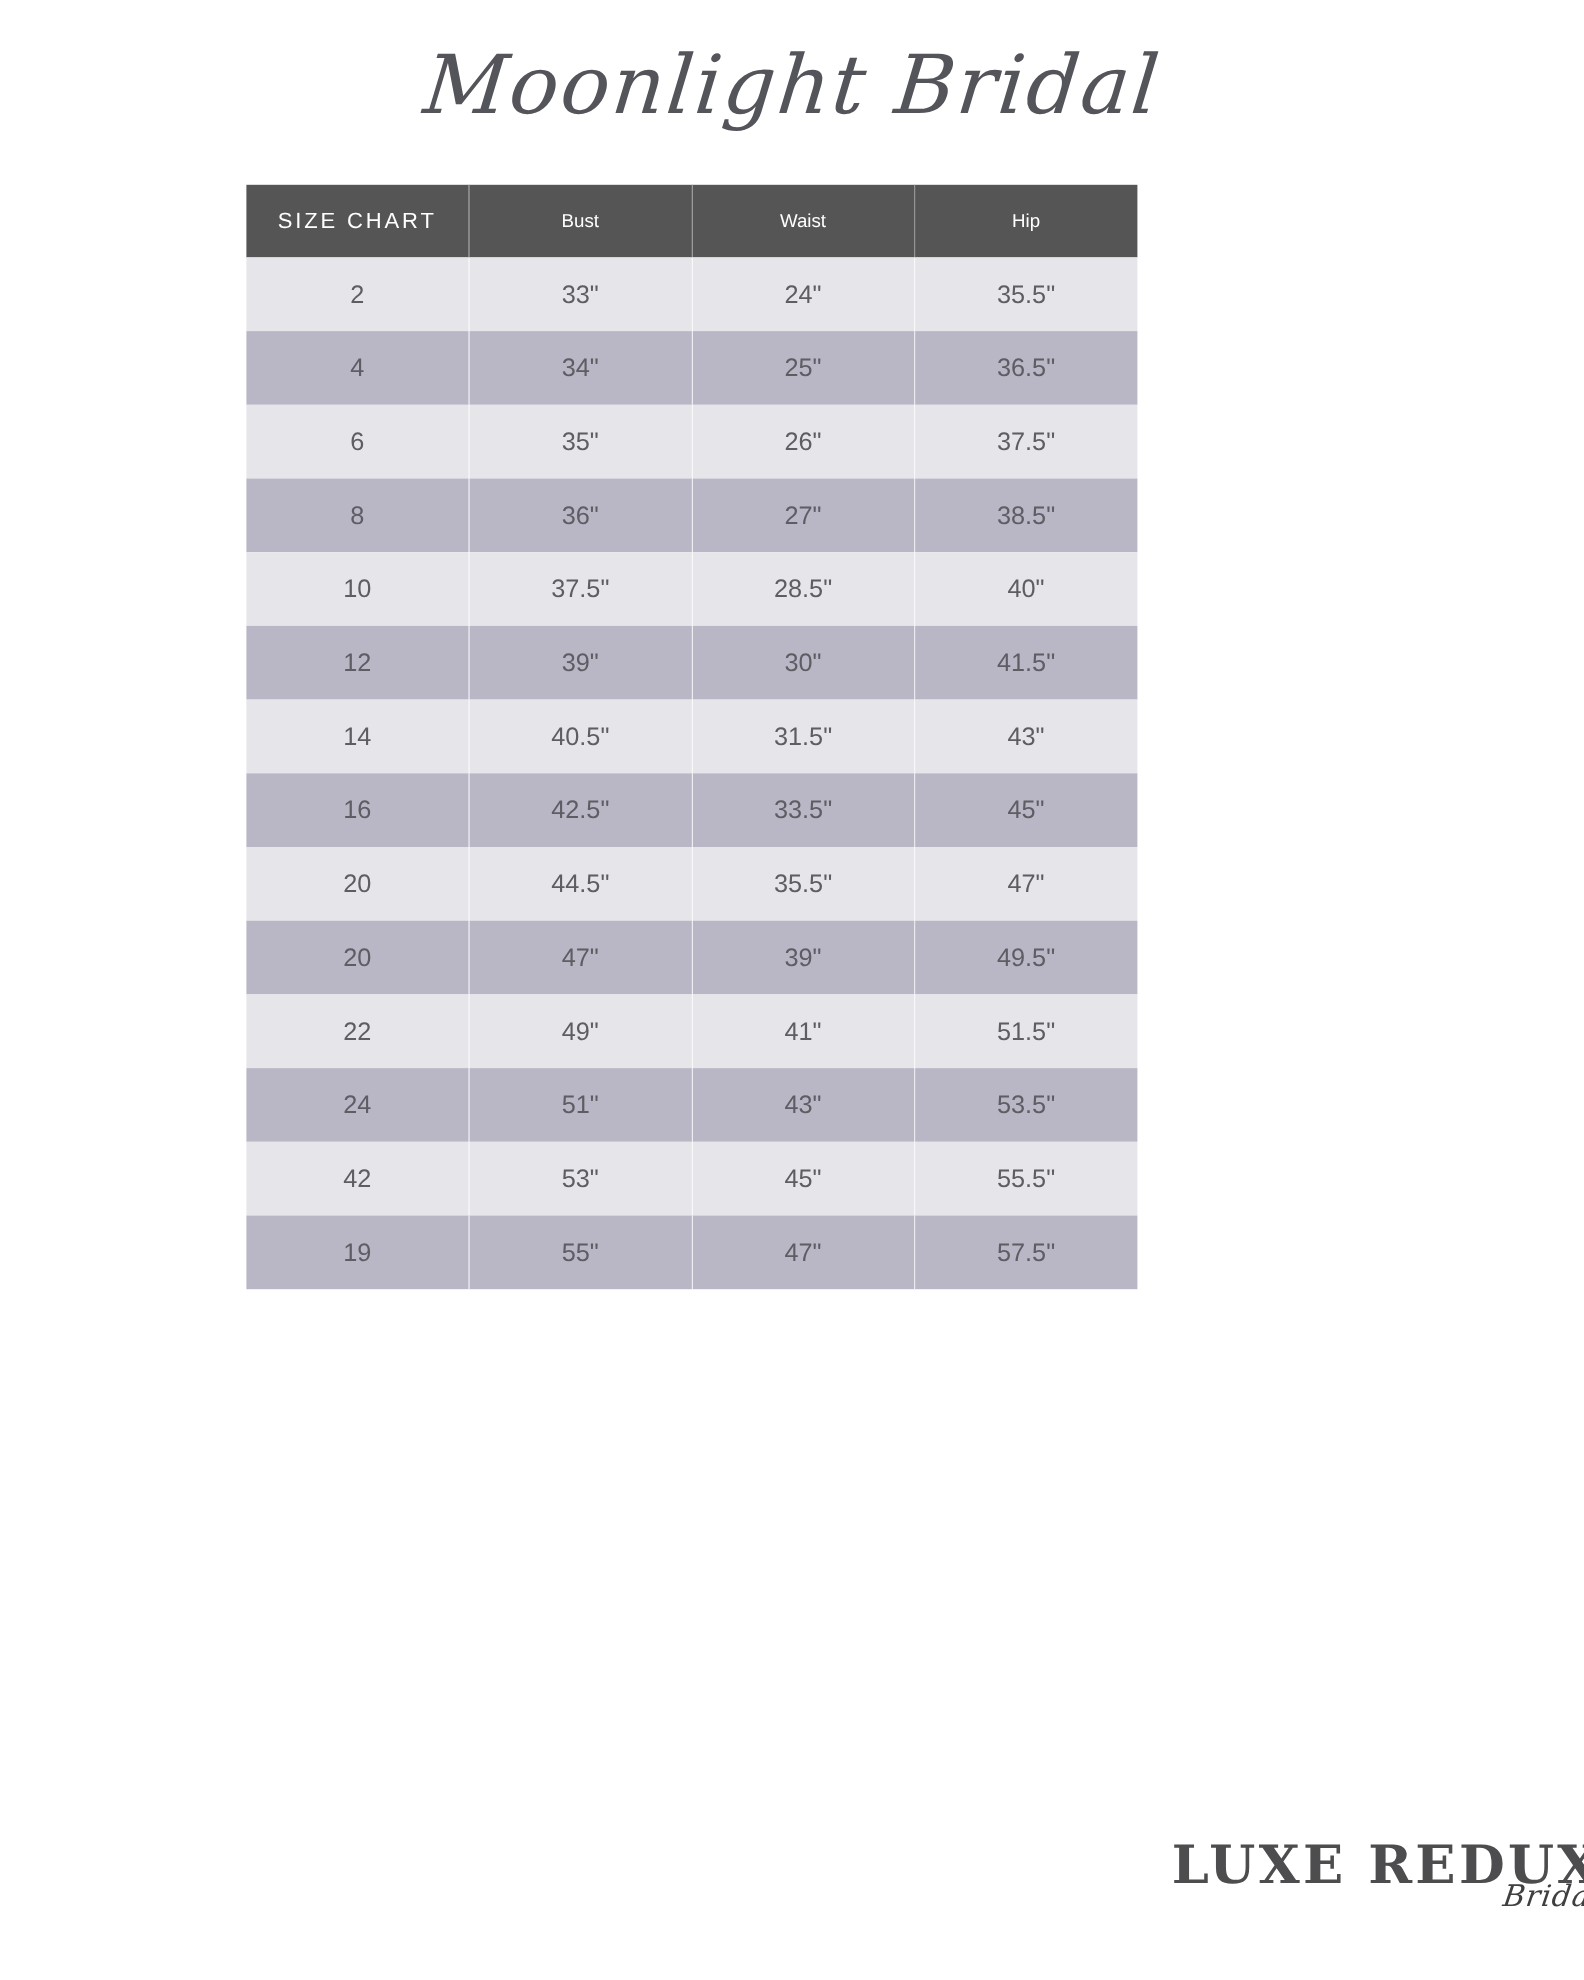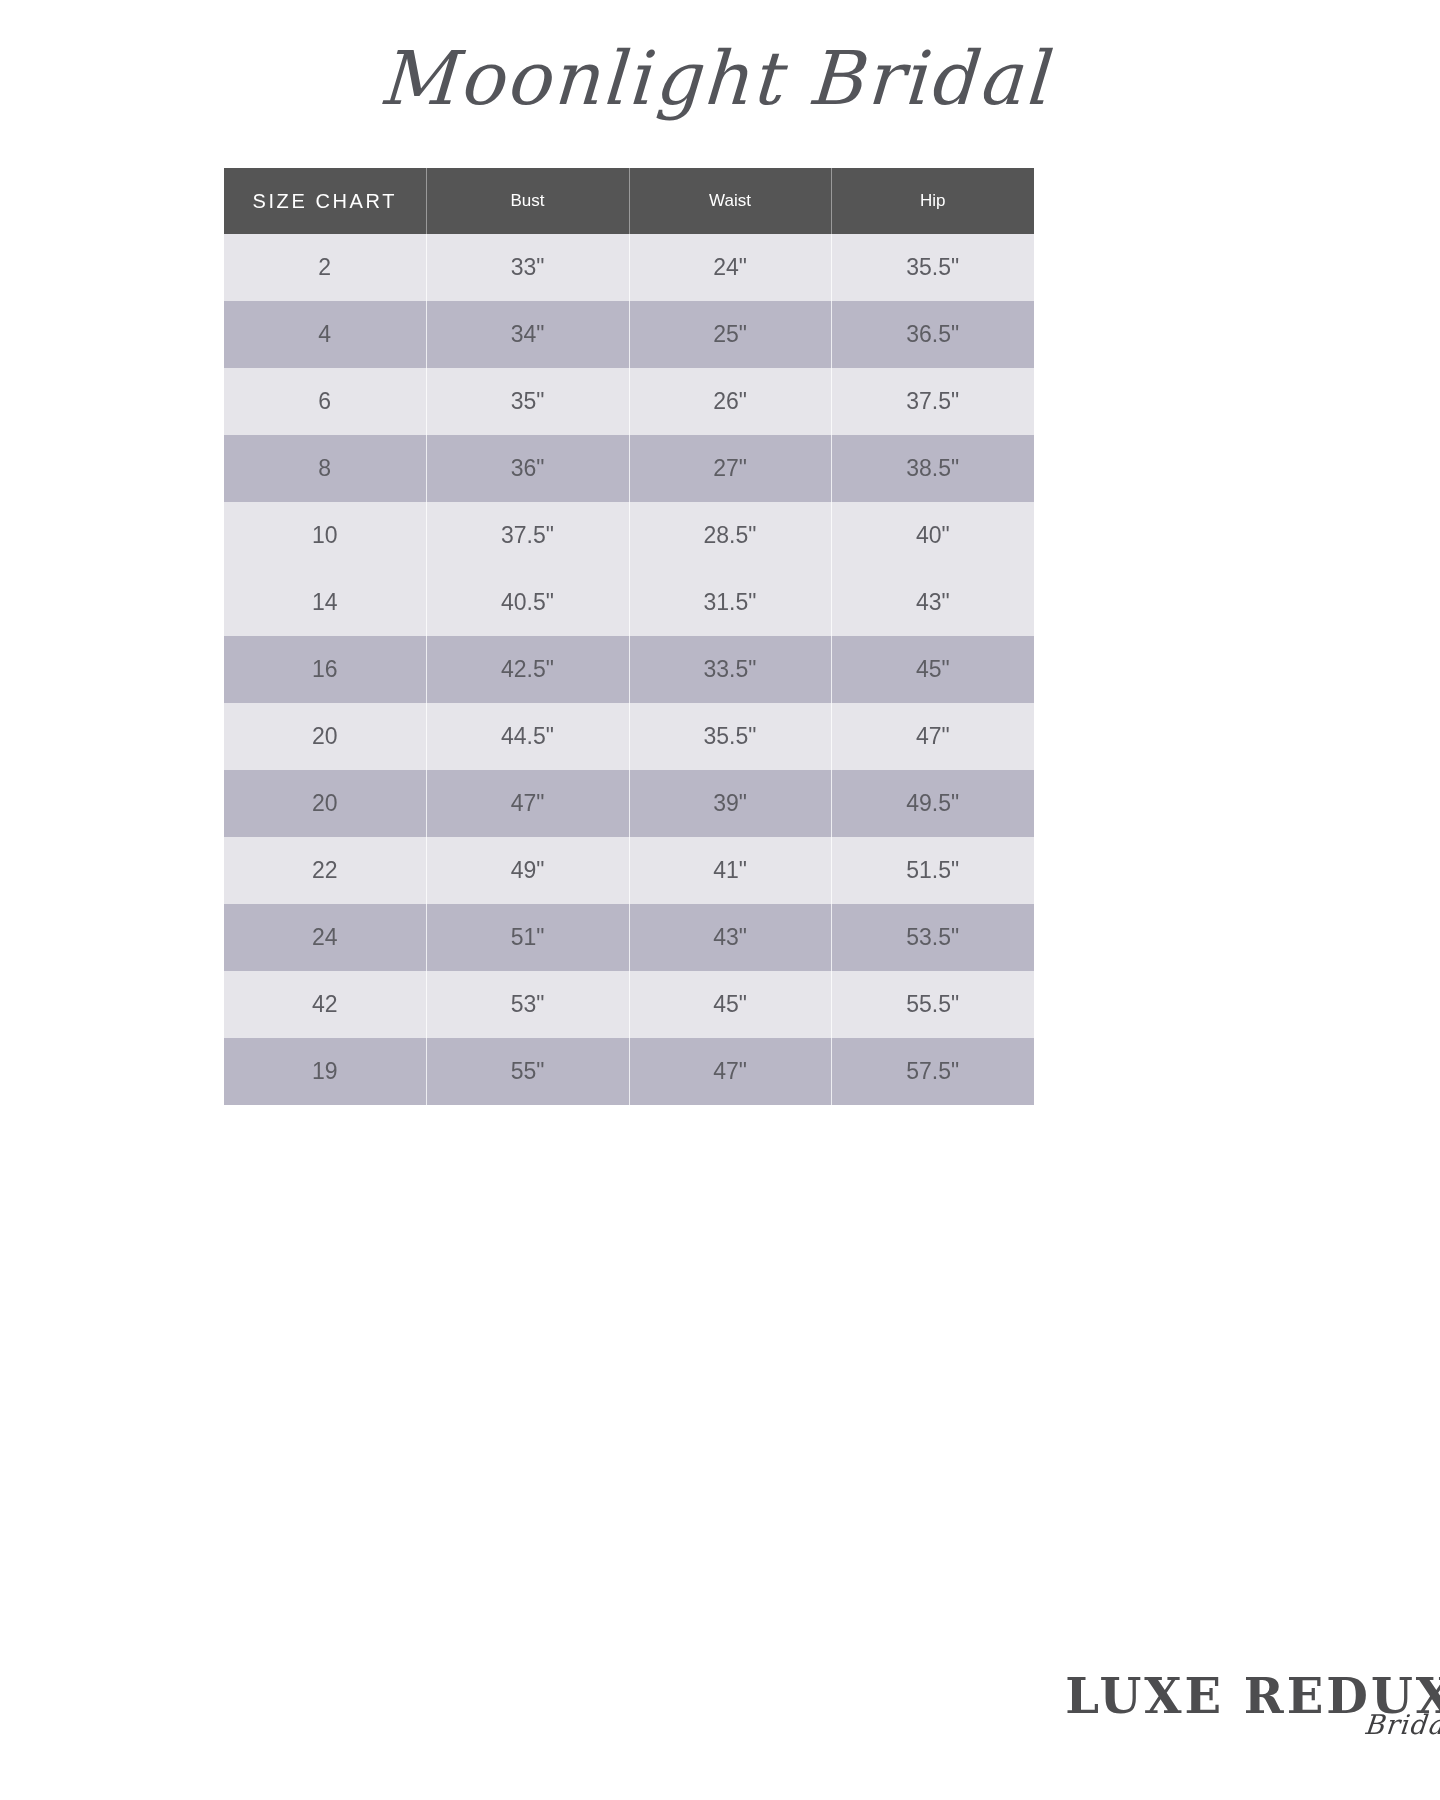--- a/index.html
+++ b/index.html
@@ -173,20 +173,26 @@
           <td>36"</td>
           <td>27"</td>
           <td>38.5"</td>
         </tr>
         <tr class="row-light">
           <td>10</td>
           <td>37.5"</td>
           <td>28.5"</td>
           <td>40"</td>
         </tr>
+        <tr class="row-dark">
+          <td>12</td>
+          <td>39"</td>
+          <td>30"</td>
+          <td>41.5"</td>
+        </tr>
         <tr class="row-light">
           <td>14</td>
           <td>40.5"</td>
           <td>31.5"</td>
           <td>43"</td>
         </tr>
         <tr class="row-dark">
           <td>16</td>
           <td>42.5"</td>
           <td>33.5"</td>

